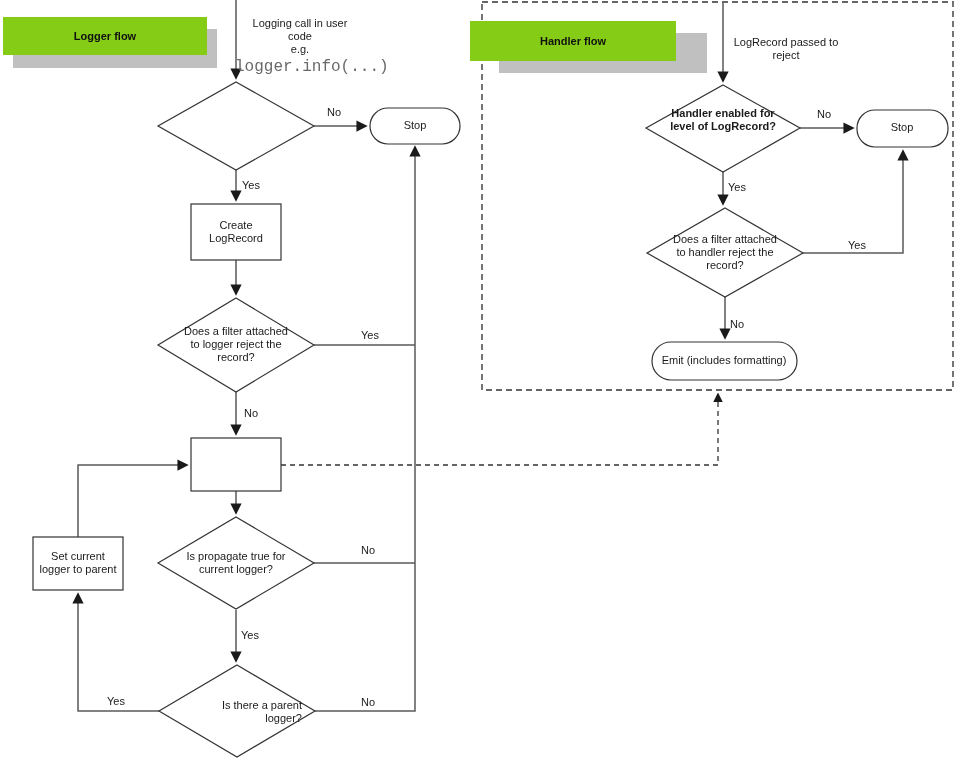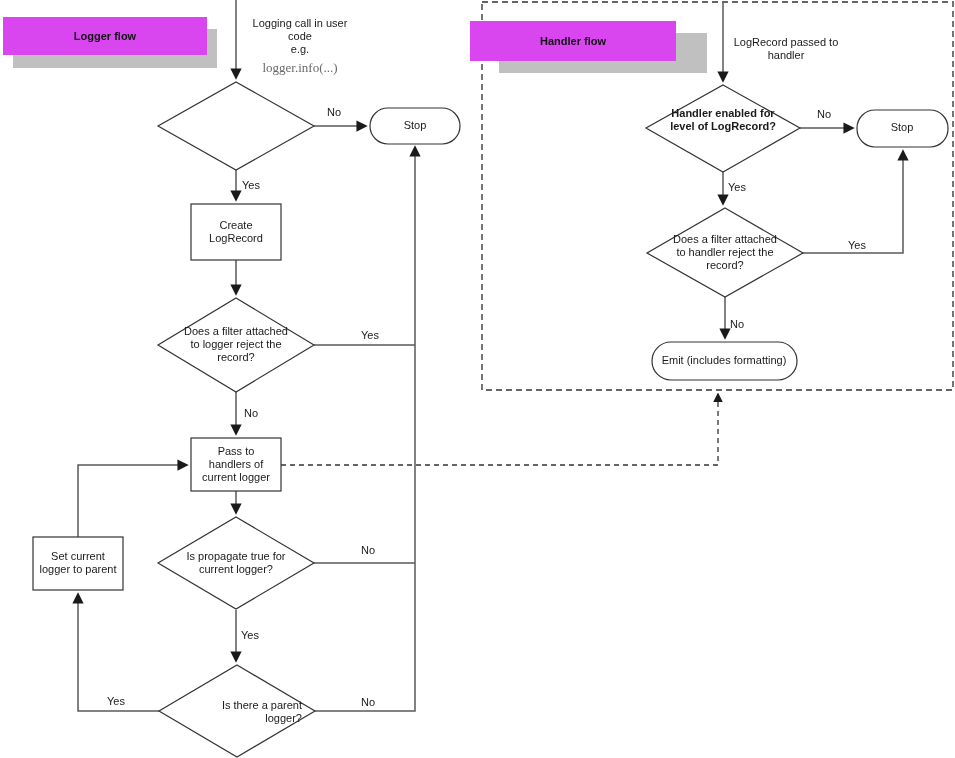--- a/index.html
+++ b/index.html
@@ -10,31 +10,31 @@
     font-family:"Liberation Sans","DejaVu Sans",sans-serif;
     overflow:hidden;
   }
   svg.layer{position:absolute;left:0;top:0;}
   .note{
     position:absolute;
     display:flex;align-items:center;justify-content:center;
     font-size:11px;font-weight:bold;color:#111;
   }
   .note-shadow{position:absolute;background:#c0c0c0;}
-  .note-face{background:#d946ef;}
+  .note-face{background:#84cc16;}
   .label{
     position:absolute;
     transform:translate(-50%,-50%);
     font-size:11px;line-height:1.2;color:#1a1a1a;
     text-align:center;white-space:pre-line;
   }
   .edge-label{font-size:11px;color:#1a1a1a;}
   .code{
-    font-family:Liberation Serif, serif;
-    font-size:13px;color:#696969;white-space:pre;
+    font-family:Liberation Mono, monospace;
+    font-size:16px;color:#696969;white-space:pre;
   }
 </style>
 </head>
 <body>
 
 <div class="canvas">
 
   <svg class="layer" width="955" height="758" viewBox="0 0 955 758">
     <defs>
       <marker id="arr" viewBox="0 0 10 10" refX="8.5" refY="5" markerWidth="7.5" markerHeight="7.5" orient="auto-start-reverse">
@@ -102,41 +102,38 @@
 code
 e.g.</div>
   <div class="label code" style="left:300px;top:68px;width:130px;">logger.info(...)</div>
 
   <div class="label" style="left:415px;top:126px;width:80px;">Stop</div>
   <div class="label" style="left:236px;top:232px;width:86px;">Create
 LogRecord</div>
   <div class="label" style="left:236px;top:345px;width:160px;">Does a filter attached
 to logger reject the
 record?</div>
-  <div class="label" style="left:236px;top:465px;width:88px;">Pass to
-handlers of
-current logger</div>
   <div class="label" style="left:236px;top:563px;width:160px;">Is propagate true for
 current logger?</div>
   <div class="label" style="left:78px;top:563px;width:92px;">Set current
 logger to parent</div>
   <div class="label" style="left:237px;top:712px;width:130px;text-align:right;">Is there a parent
 logger?</div>
 
   <div class="label edge-label" style="left:334px;top:113px;">No</div>
   <div class="label edge-label" style="left:251px;top:186px;">Yes</div>
   <div class="label edge-label" style="left:370px;top:336px;">Yes</div>
   <div class="label edge-label" style="left:251px;top:414px;">No</div>
   <div class="label edge-label" style="left:368px;top:551px;">No</div>
   <div class="label edge-label" style="left:250px;top:636px;">Yes</div>
   <div class="label edge-label" style="left:116px;top:702px;">Yes</div>
   <div class="label edge-label" style="left:368px;top:703px;">No</div>
 
   <div class="label" style="left:786px;top:49px;width:130px;">LogRecord passed to
-handler</div>
+reject</div>
   <div class="label" style="left:723px;top:120px;width:150px;font-weight:bold;">Handler enabled for
 level of LogRecord?</div>
   <div class="label" style="left:902px;top:128px;width:80px;">Stop</div>
   <div class="label" style="left:725px;top:253px;width:160px;">Does a filter attached
 to handler reject the
 record?</div>
   <div class="label" style="left:724px;top:361px;width:150px;">Emit (includes formatting)</div>
 
   <div class="label edge-label" style="left:824px;top:115px;">No</div>
   <div class="label edge-label" style="left:737px;top:188px;">Yes</div>

